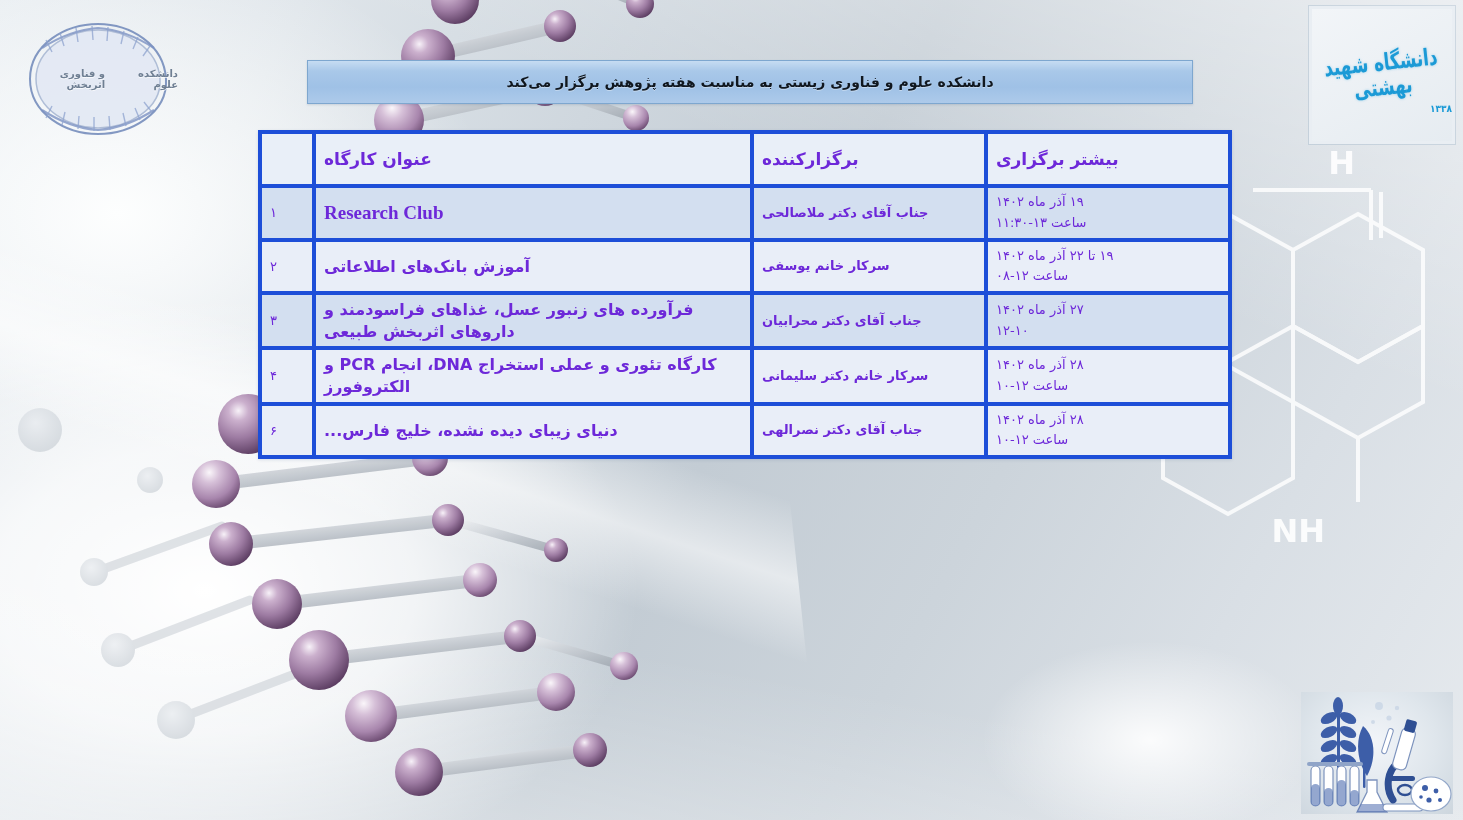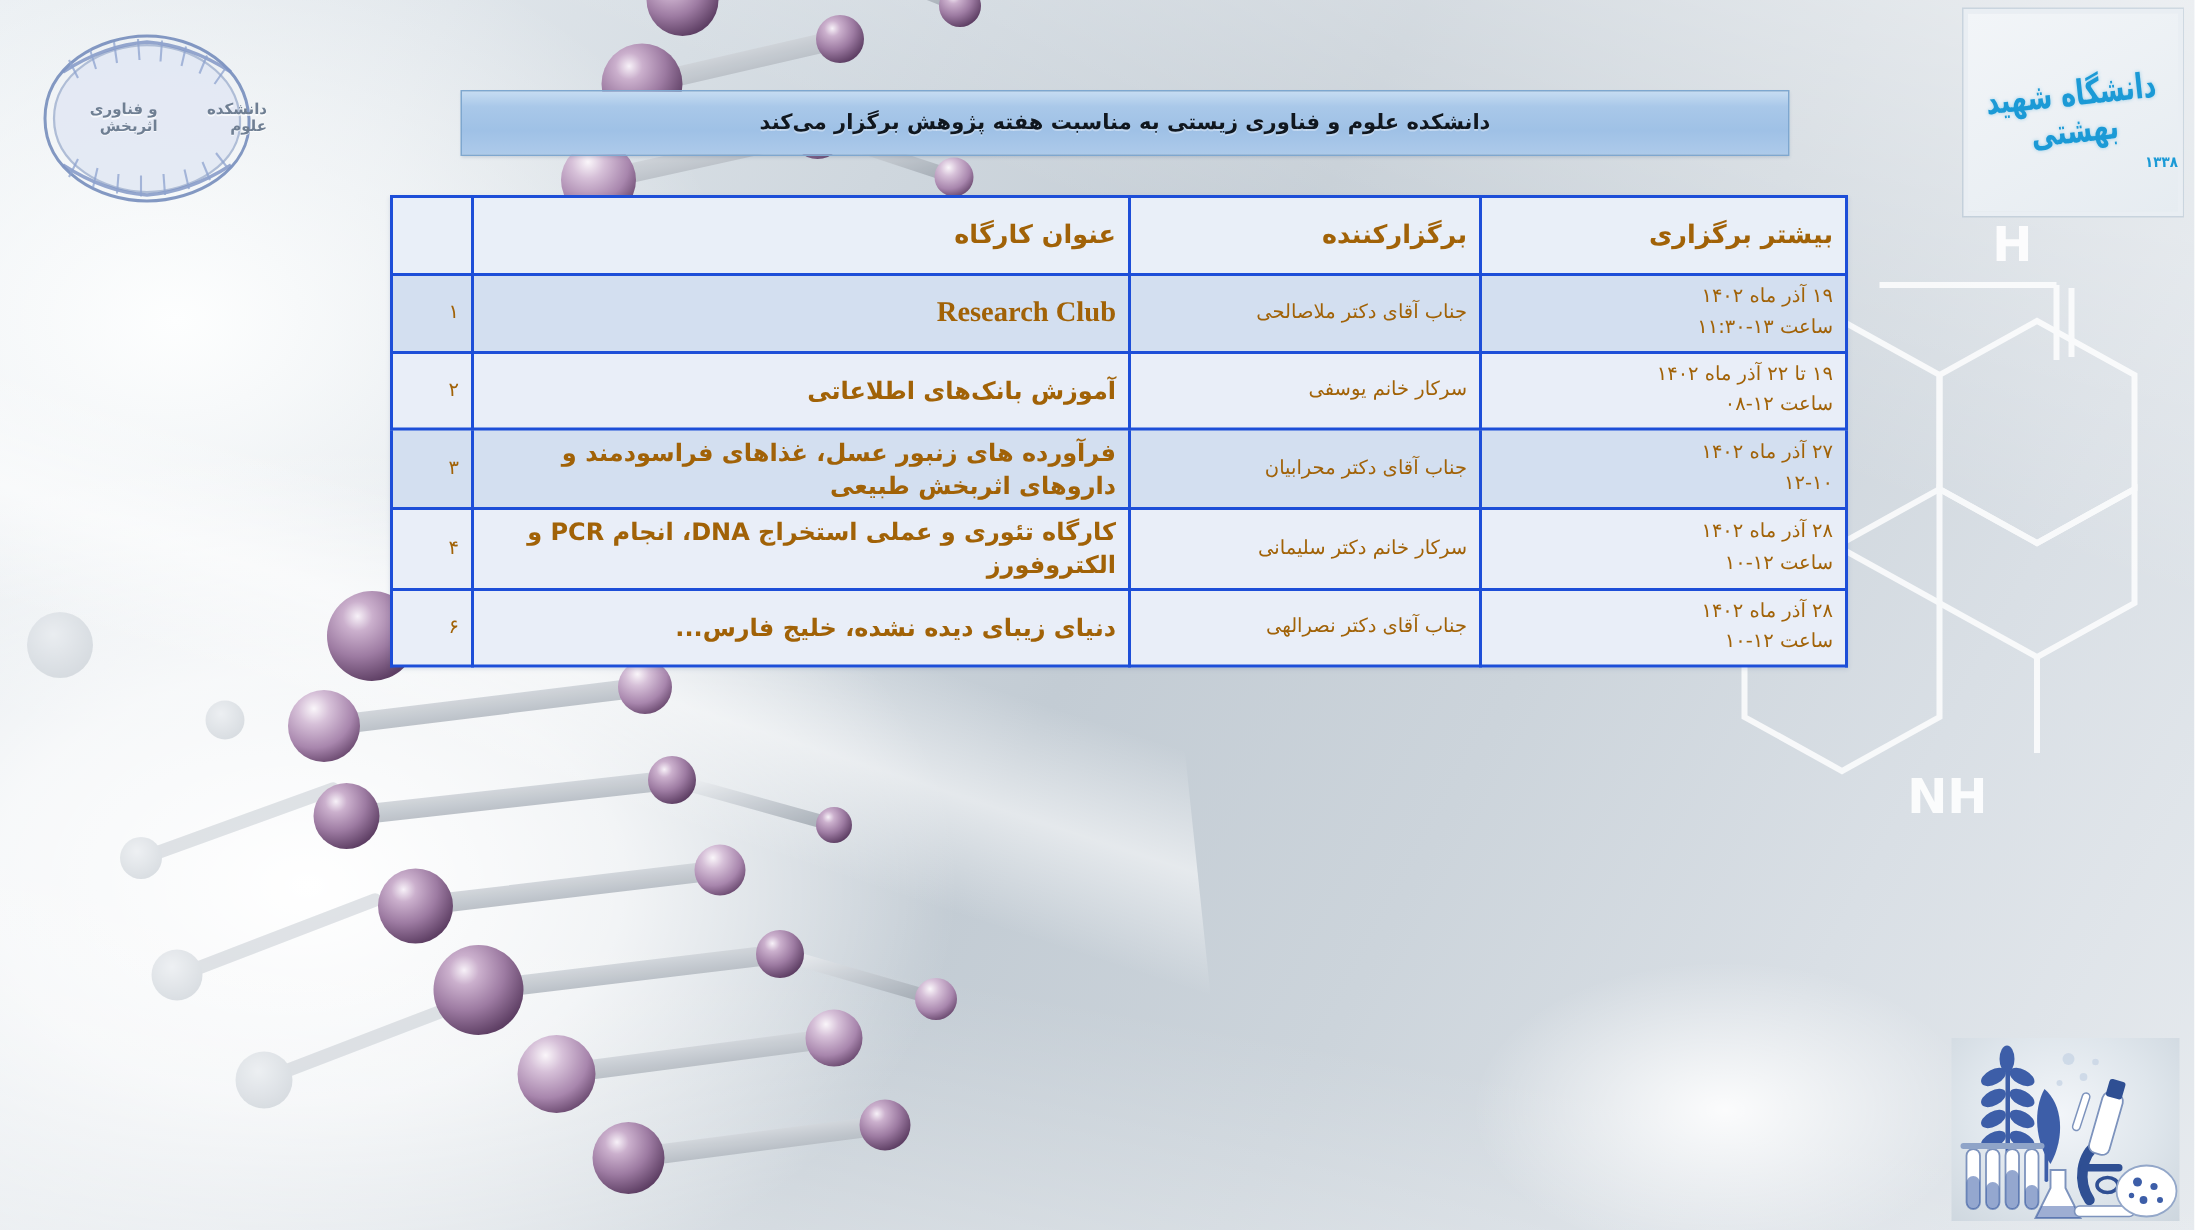--- a/index.html
+++ b/index.html
@@ -101,42 +101,42 @@
   #footer-banner .btxt{font-size:17px;font-weight:700;}
 
   
   .tbl-wrap{position:absolute;left:262px;top:130px;width:970px;}
   table.schedule{
     border-collapse:collapse;width:970px;table-layout:fixed;
     direction:rtl;
     box-shadow:0 1px 3px rgba(60,90,130,.16);
   }
   table.schedule th,table.schedule td{
-    border:2px solid #1d4ed8;
-    text-align:right;vertical-align:middle;
-    padding:4px 8px;color:#a16207;
+    border:4px solid #1d4ed8;
+    text-align:left;vertical-align:middle;
+    padding:4px 8px;color:#6d28d9;
   }
   
   col.c-date{width:244px;}
   col.c-org{width:234px;}
   col.c-title{width:438px;}
   col.c-num{width:54px;}
 
   thead th{
     background:#e9eff8;height:42px;
     font-size:17px;font-weight:700;
   }
   thead th.blank{background:#e9eff8;}
 
   tbody tr.odd td{background:#d3dff0;}
   tbody tr.even td{background:#e9eef8;}
 
   td.cell-title{font-size:16px;font-weight:700;line-height:1.35;}
   td.cell-title.latin{font-size:19px;font-weight:700;font-family:"Liberation Serif","DejaVu Serif",serif;}
-  td.cell-org{font-size:13px;font-weight:400;line-height:1.4;}
+  td.cell-org{font-size:13px;font-weight:700;line-height:1.4;}
   td.cell-date{font-size:13px;font-weight:400;line-height:1.6;}
   td.cell-num{font-size:13px;font-weight:400;}
 
   .dline{display:block;}
 </style>
 </head>
 <body>
 
 <div id="poster">
 

